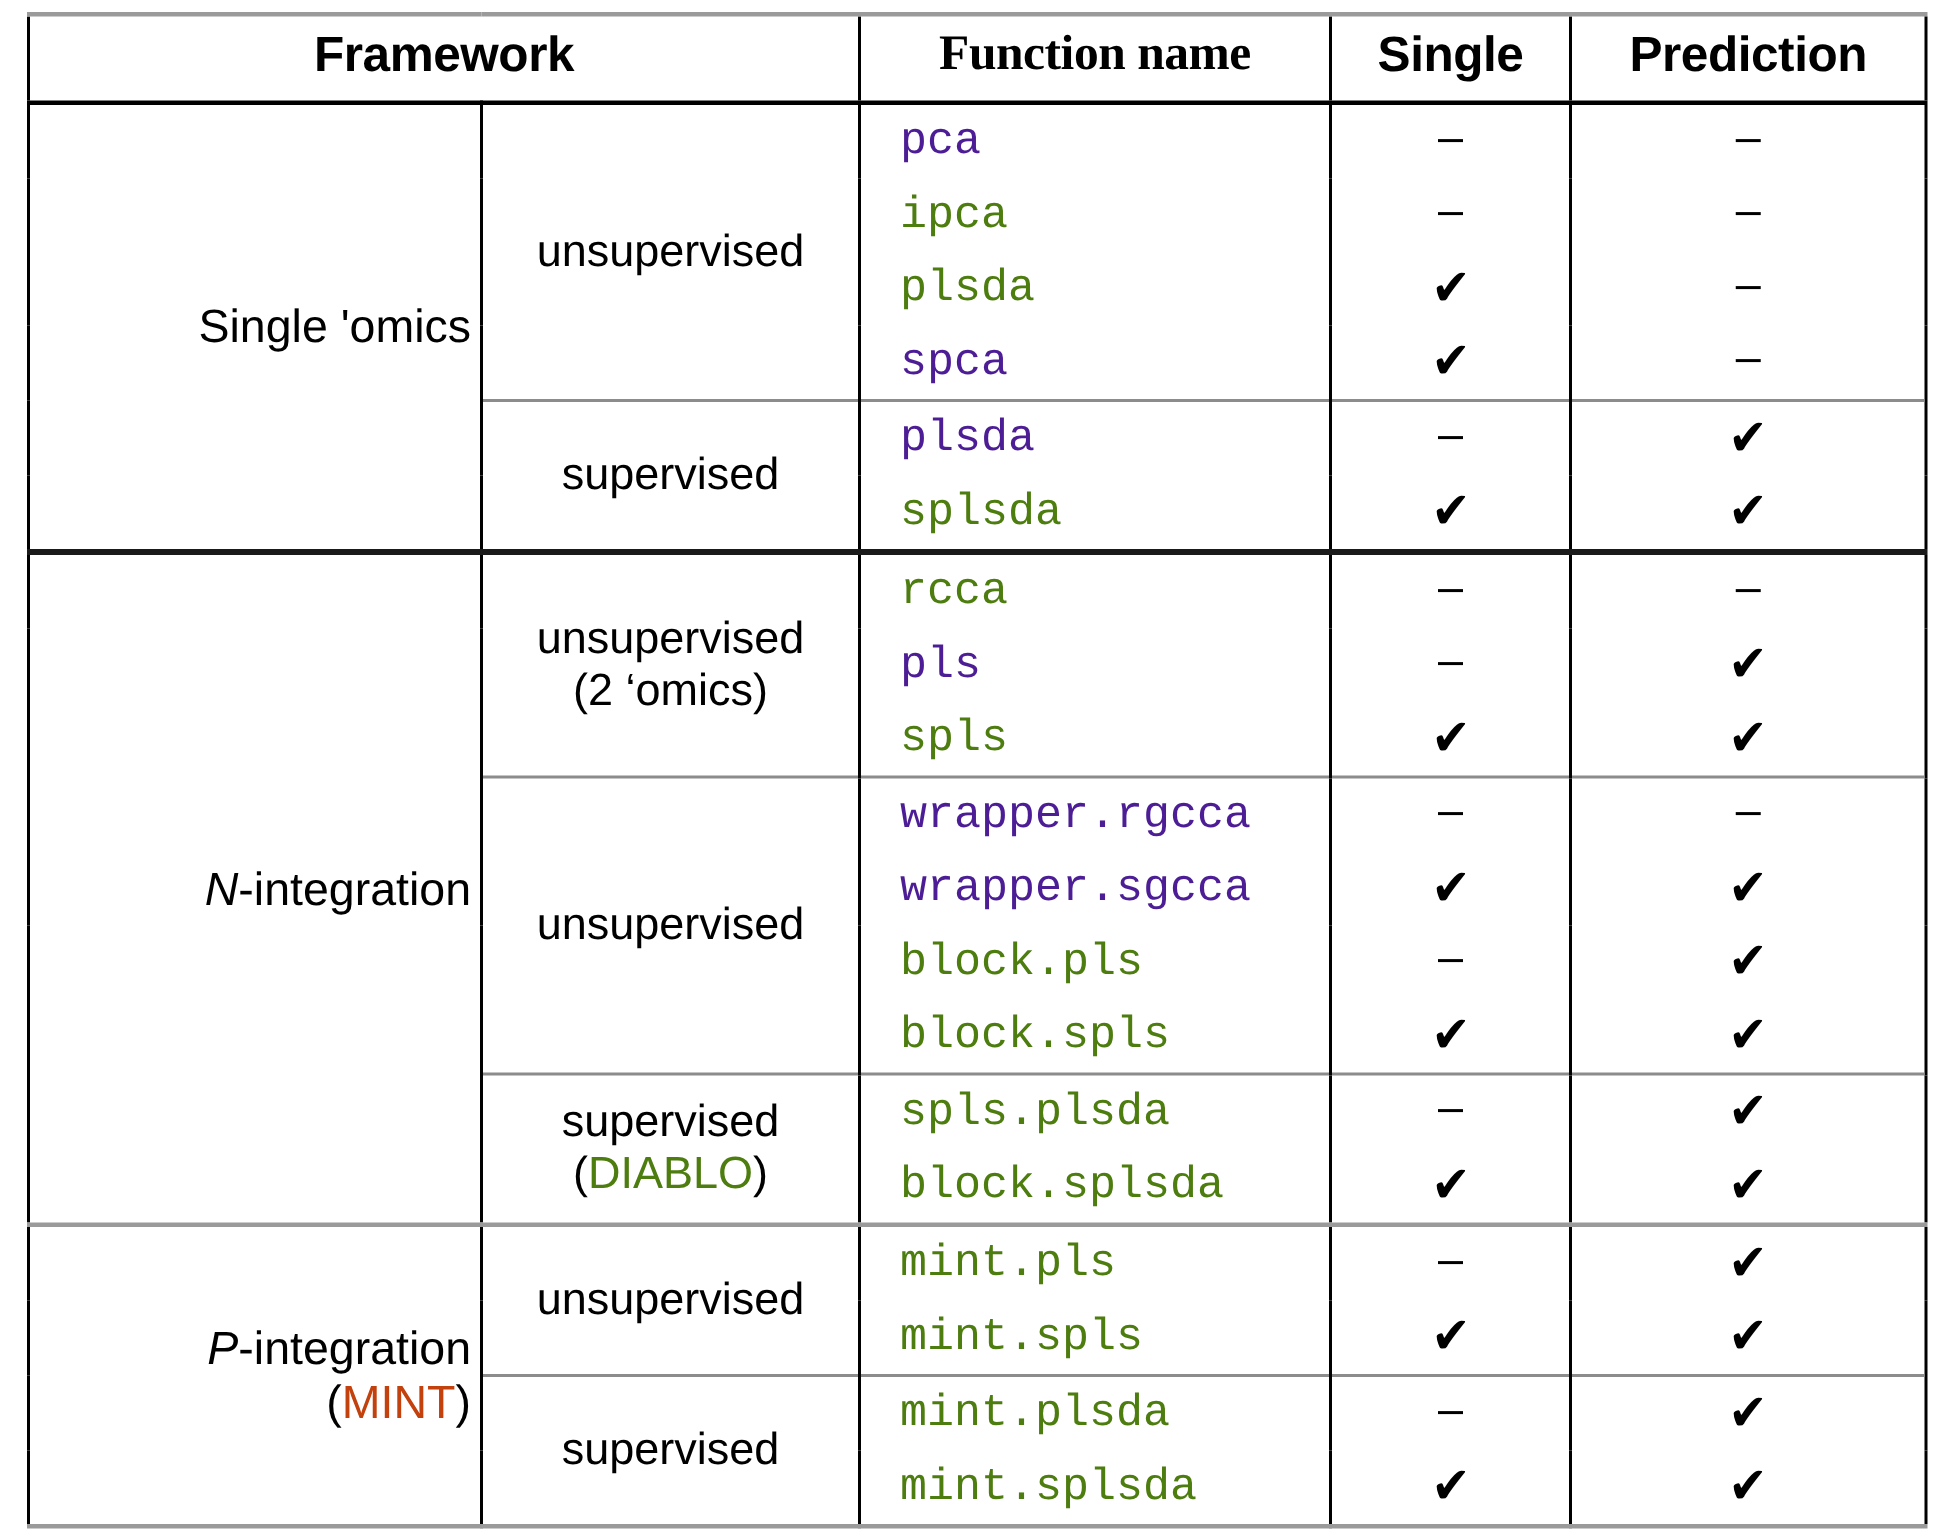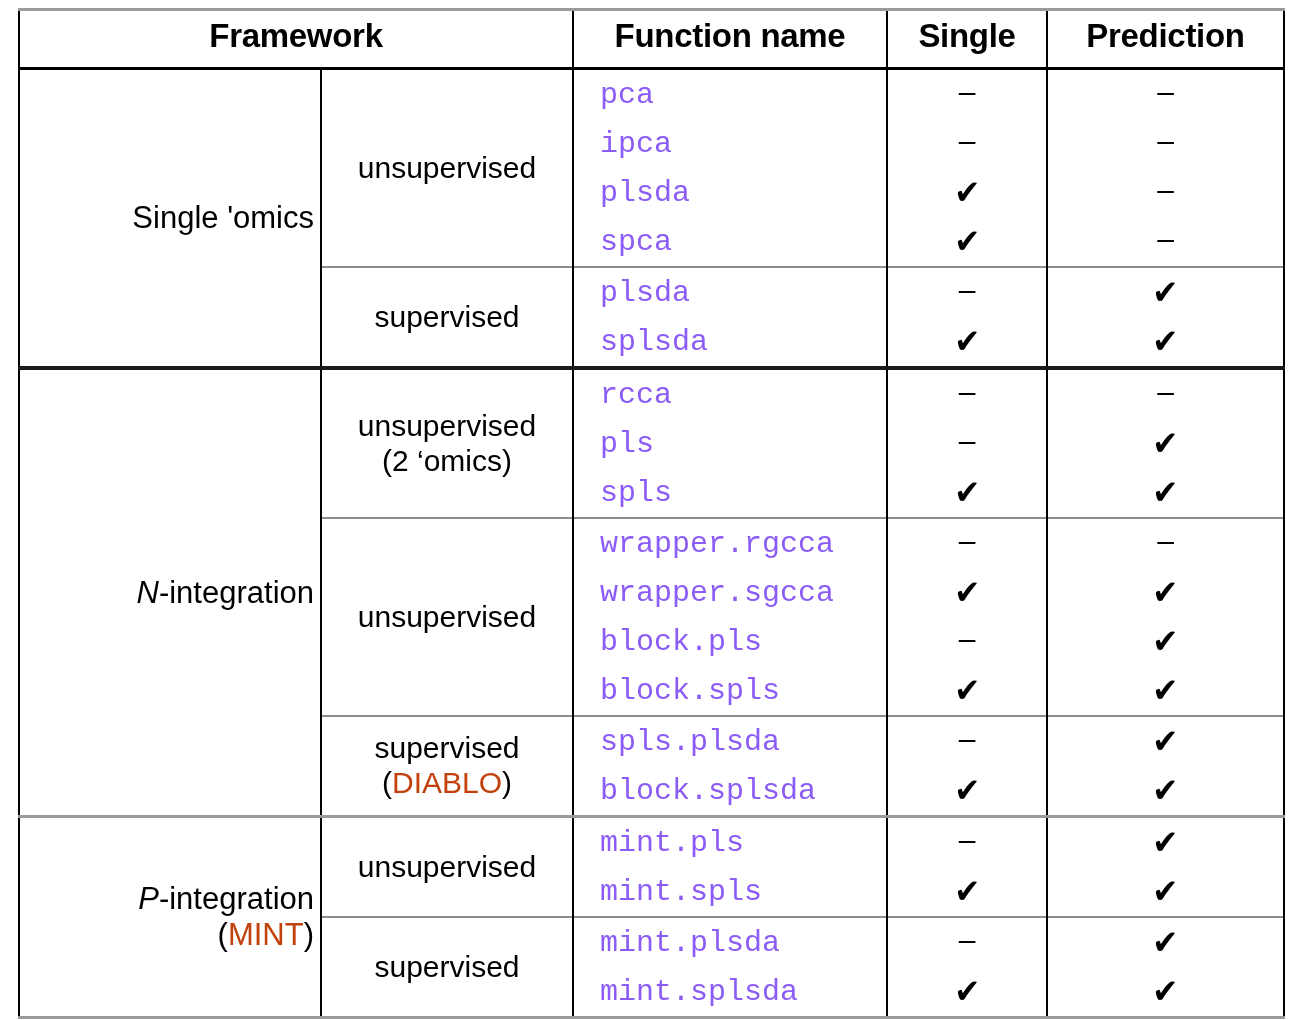--- a/index.html
+++ b/index.html
@@ -43,21 +43,21 @@
   thead th {
     font-weight: bold;
     font-size: 33px;
     text-align: center;
     padding: 6px 0 12px 0;
     border-bottom: 3px solid #000000;
     letter-spacing: -0.3px;
     white-space: nowrap;
   }
   thead th.h-framework { border-right: 2px solid #000000; }
-  thead th.h-fn        { border-right: 2px solid #000000; }
+  thead th.h-fn        { border-right: 2px solid #000000; font-family: Liberation Serif, serif; }
   thead th.h-sparse    { border-right: 2px solid #000000; }
 
   
   tbody td {
     padding: 0;
     vertical-align: middle;
     font-size: 30px;
     height: 49px;
     background: #ffffff;
   }
@@ -113,23 +113,23 @@
   tr.sep-sub > td.sub-cell,
   tr.sep-sub > td.fn-cell,
   tr.sep-sub > td.mark-cell { border-top: 2px solid #8c8c8c; }
 
   
   td.group-cell.first-col,
   thead th.h-framework { border-left: 2px solid #000000; }
   td.mark-pred, thead th.h-pred { border-right: 2px solid #000000; }
 
   
-  .fn-blue  { color: #8b5cf6; }
-  .fn-black { color: #8b5cf6; }
-  .accent-diablo { color: #c2410c; margin-top: 16px; }
+  .fn-blue  { color: #4d7c0f; }
+  .fn-black { color: #4c1d95; }
+  .accent-diablo { color: #4d7c0f; margin-top: 16px; }
   .accent-mint   { color: #c2410c; }
   .ital { font-style: italic; }
 
   .group-label-line { display: block; }
 </style>
 </head>
 <body>
 
 <div class="table-wrap">
   <table class="fw-table">

